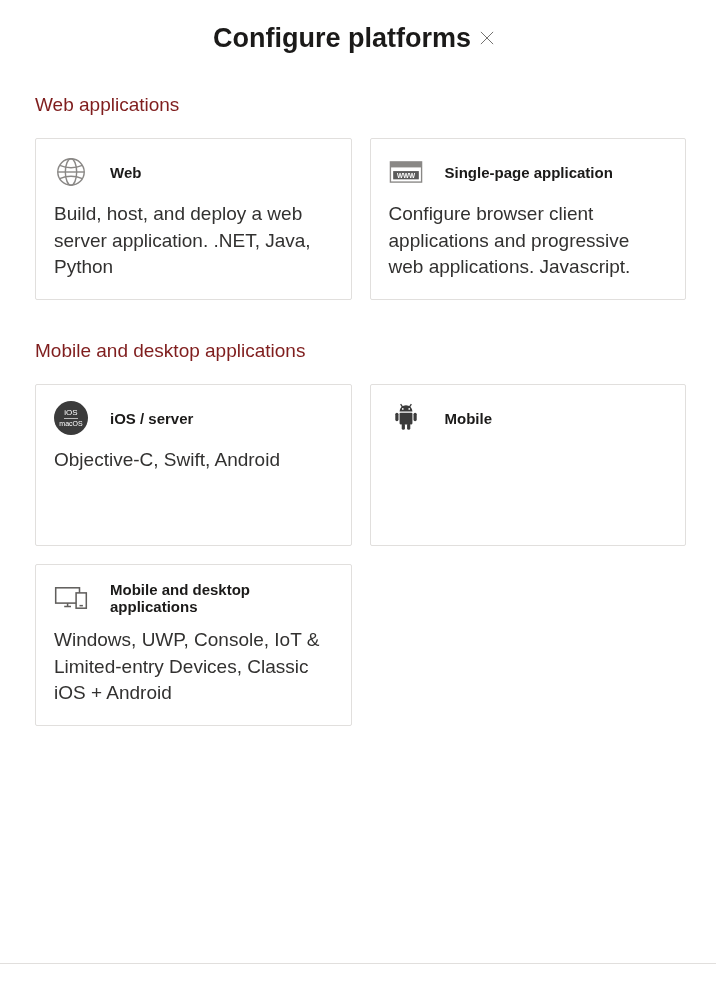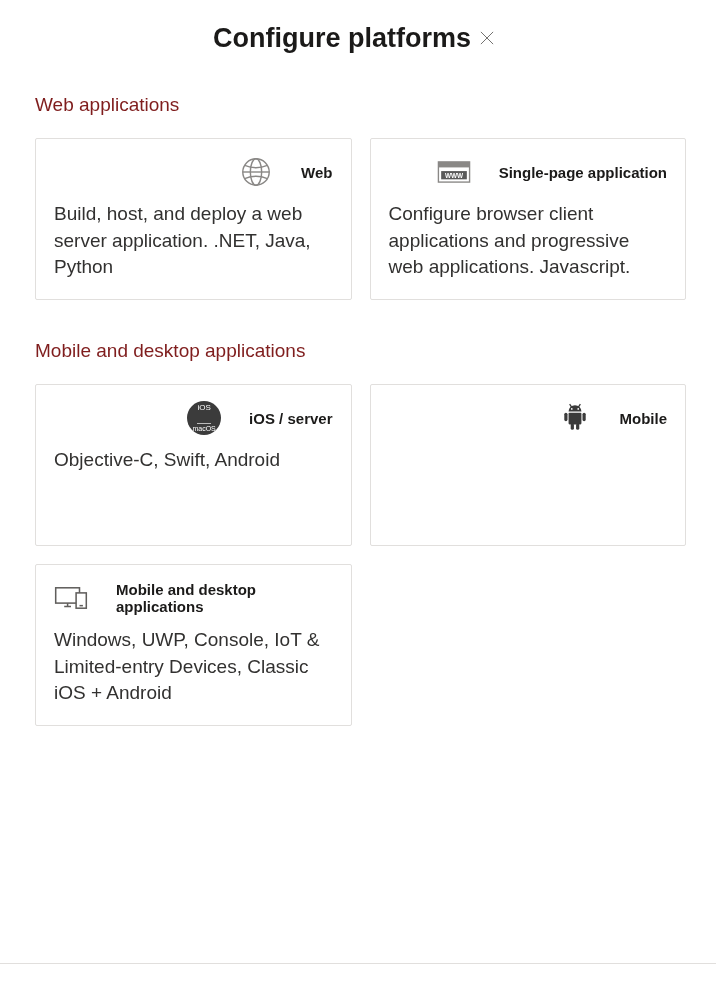--- a/index.html
+++ b/index.html
@@ -58,23 +58,22 @@
       border: 1px solid #e1dfdd;
       border-radius: 2px;
       padding: 16px 18px 18px 18px;
       min-height: 162px;
       cursor: pointer;
       background: #fff;
     }
     .card-header {
       display: flex;
       align-items: center;
-      gap: 28px;
+      gap: 22px;
       margin-bottom: 12px;
-      justify-content: flex-end;
     }
     .card-icon {
       width: 34px;
       height: 34px;
       display: flex;
       align-items: center;
       justify-content: center;
       flex-shrink: 0;
     }
     .card-title {
@@ -105,21 +104,21 @@
       display: flex;
       flex-direction: column;
       align-items: center;
       justify-content: center;
       font-size: 8px;
       line-height: 1;
     }
     .ios-badge .top {
       font-size: 8px;
       border-bottom: 1px solid #bbb;
-      padding-bottom: 11px;
+      padding-bottom: 1px;
       margin-bottom: 1px;
     }
     .ios-badge .bottom {
       font-size: 7px;
     }
   </style>
 </head>
 <body>
 
 <div class="header">

